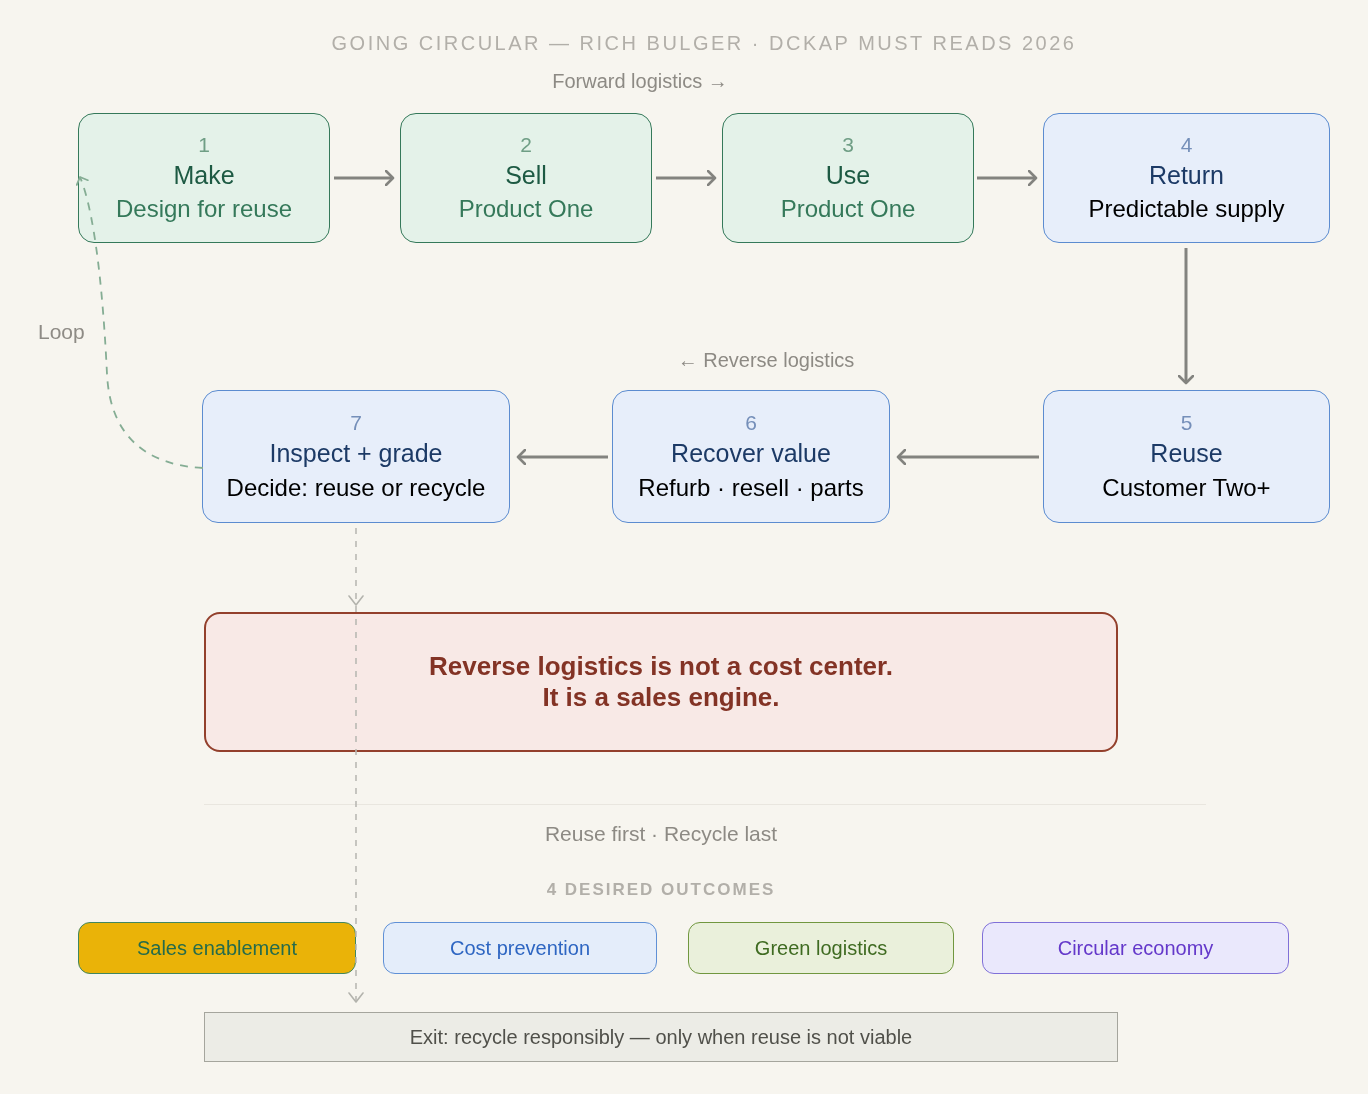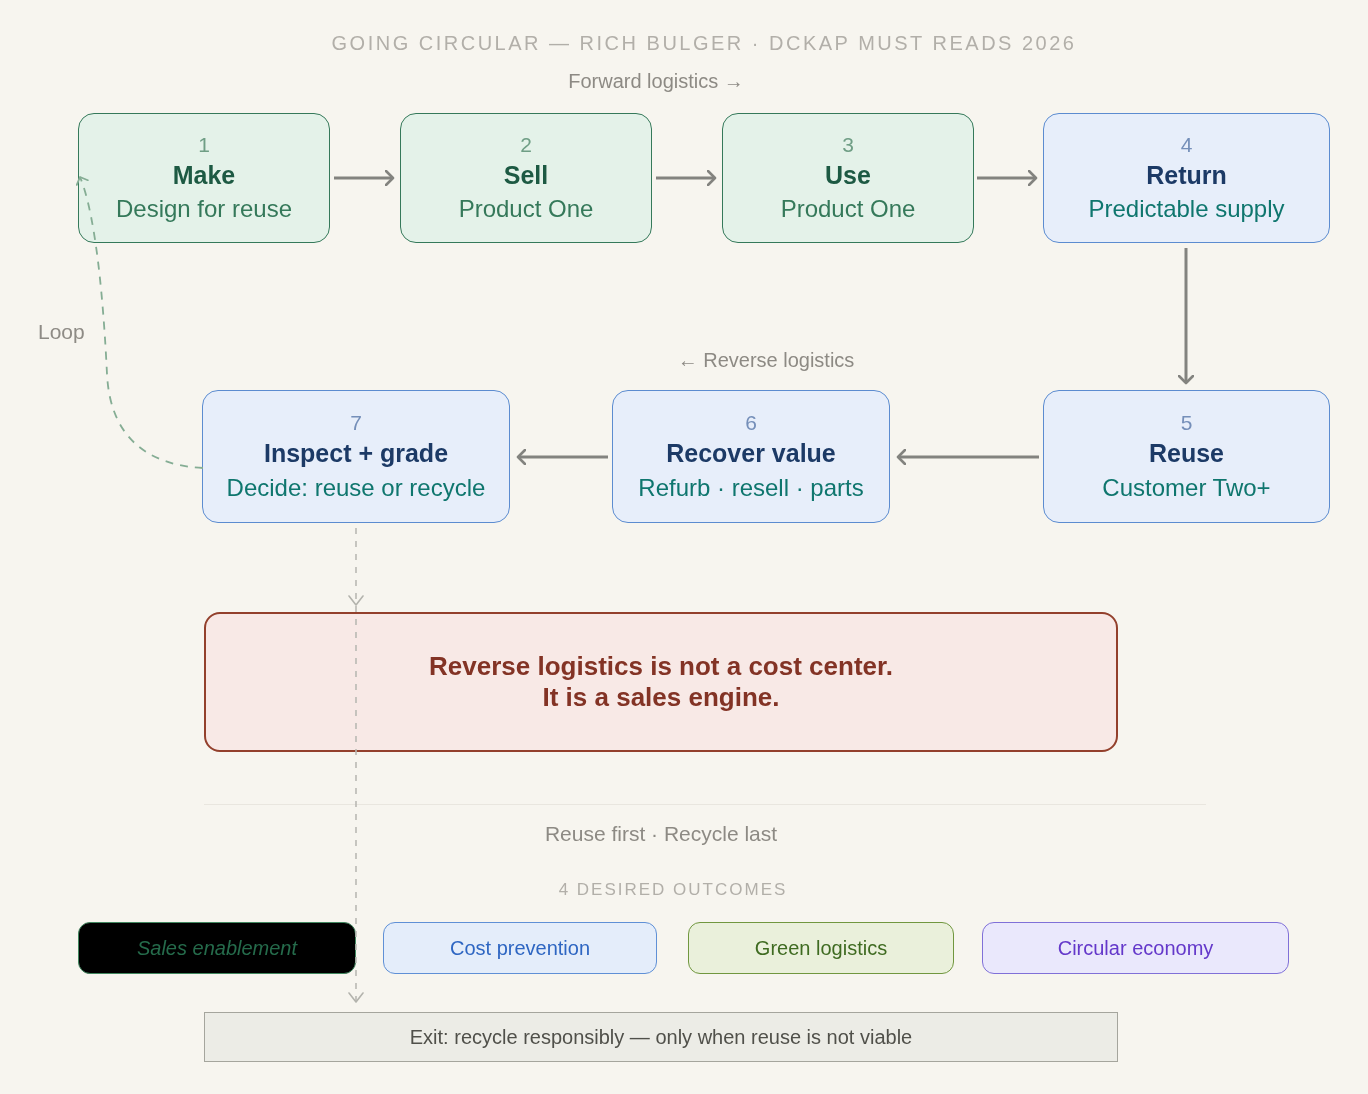--- a/index.html
+++ b/index.html
@@ -11,63 +11,63 @@
   }
   .abs { position:absolute; }
 
   
   .kicker {
     left:40px; top:32px; width:1328px; text-align:center;
     font-size:20px; font-weight:500; letter-spacing:2.5px;
     color:#b2afa9;
   }
   .flow-label { font-size:20px; color:#8d8a84; }
-  .forward-label { left:16px; top:70px; width:1280px; text-align:center; }
+  .forward-label { left:0; top:70px; width:1280px; text-align:center; }
   .reverse-label { left:166px; top:349px; width:1200px; text-align:center; }
   .loop-label { left:38px; top:320px; font-size:21px; color:#8e8b85; }
 
   
   .node {
     display:flex; flex-direction:column; align-items:center; justify-content:center;
     gap:3px; border-radius:16px; text-align:center; z-index:2;
   }
   .node .num { font-size:21px; line-height:1.2; }
-  .node .title { font-size:25px; font-weight:700; line-height:1.25; }
+  .node .title { font-size:25px; font-weight:400; line-height:1.25; }
   .node .sub { font-size:24px; line-height:1.25; }
   .node.green { background:#e4f2e9; border:1.5px solid #35795a; }
   .node.green .num { color:#6f9e85; }
   .node.green .title { color:#1d5a43; }
   .node.green .sub { color:#35795a; }
   .node.blue { background:#e7eefa; border:1.5px solid #5c8cd0; }
   .node.blue .num { color:#758fb9; }
   .node.blue .title { color:#1c3a66; }
-  .node.blue .sub { color:#0f766e; }
+  .node.blue .sub { color:#000000; }
 
   
   .callout {
     left:204px; top:612px; width:914px; height:140px;
     background:#f8e9e6; border:2px solid #93402c; border-radius:16px;
     display:flex; flex-direction:column; align-items:center; justify-content:center;
     z-index:2;
   }
   .callout div { font-size:26px; font-weight:700; color:#833325; line-height:1.2; }
 
   
   .divider { left:204px; top:804px; width:1002px; height:1px; background:#e9e6df; }
   .principle { left:204px; top:822px; width:914px; text-align:center;
     font-size:21px; color:#8d8a84; }
-  .outcomes-heading { left:216px; top:880px; width:914px; text-align:center;
-    font-size:17px; font-weight:400; letter-spacing:2px; color:#b2afa9; }
+  .outcomes-heading { left:204px; top:880px; width:914px; text-align:center;
+    font-size:17px; font-weight:700; letter-spacing:2px; color:#b2afa9; }
 
   .pill {
     top:922px; height:52px; border-radius:12px; border:1.5px solid;
     display:flex; align-items:center; justify-content:center;
     font-size:20px; z-index:2;
   }
-  .pill.mint   { background:#000000; border-color:#41875f; color:#256b4b;font-style:italic; }
+  .pill.mint   { background:#eab308; border-color:#41875f; color:#256b4b; }
   .pill.blue   { background:#e4edfa; border-color:#5f90d6; color:#2e66c2; }
   .pill.olive  { background:#eaf0db; border-color:#71973f; color:#3f6b21; }
   .pill.purple { background:#eae8fc; border-color:#8070d8; color:#6438ca; }
 
   .exit-box {
     left:204px; top:1012px; width:914px; height:50px;
     background:#ececе6; background:#ececE6; background:#ececE6;
     background:#ecece6;
     border:1.5px solid #a5a59d; border-radius:0;
     display:flex; align-items:center; justify-content:center;

